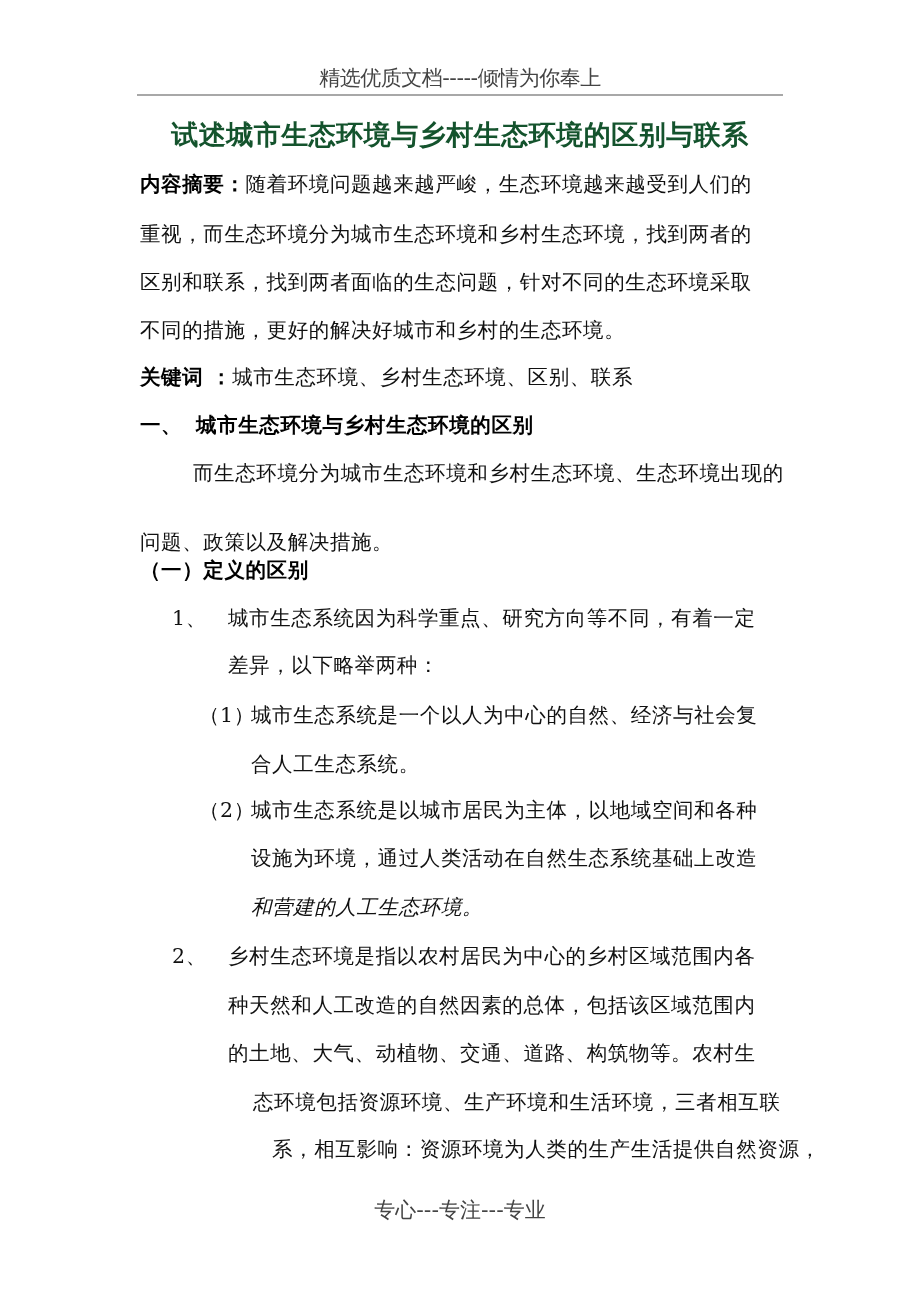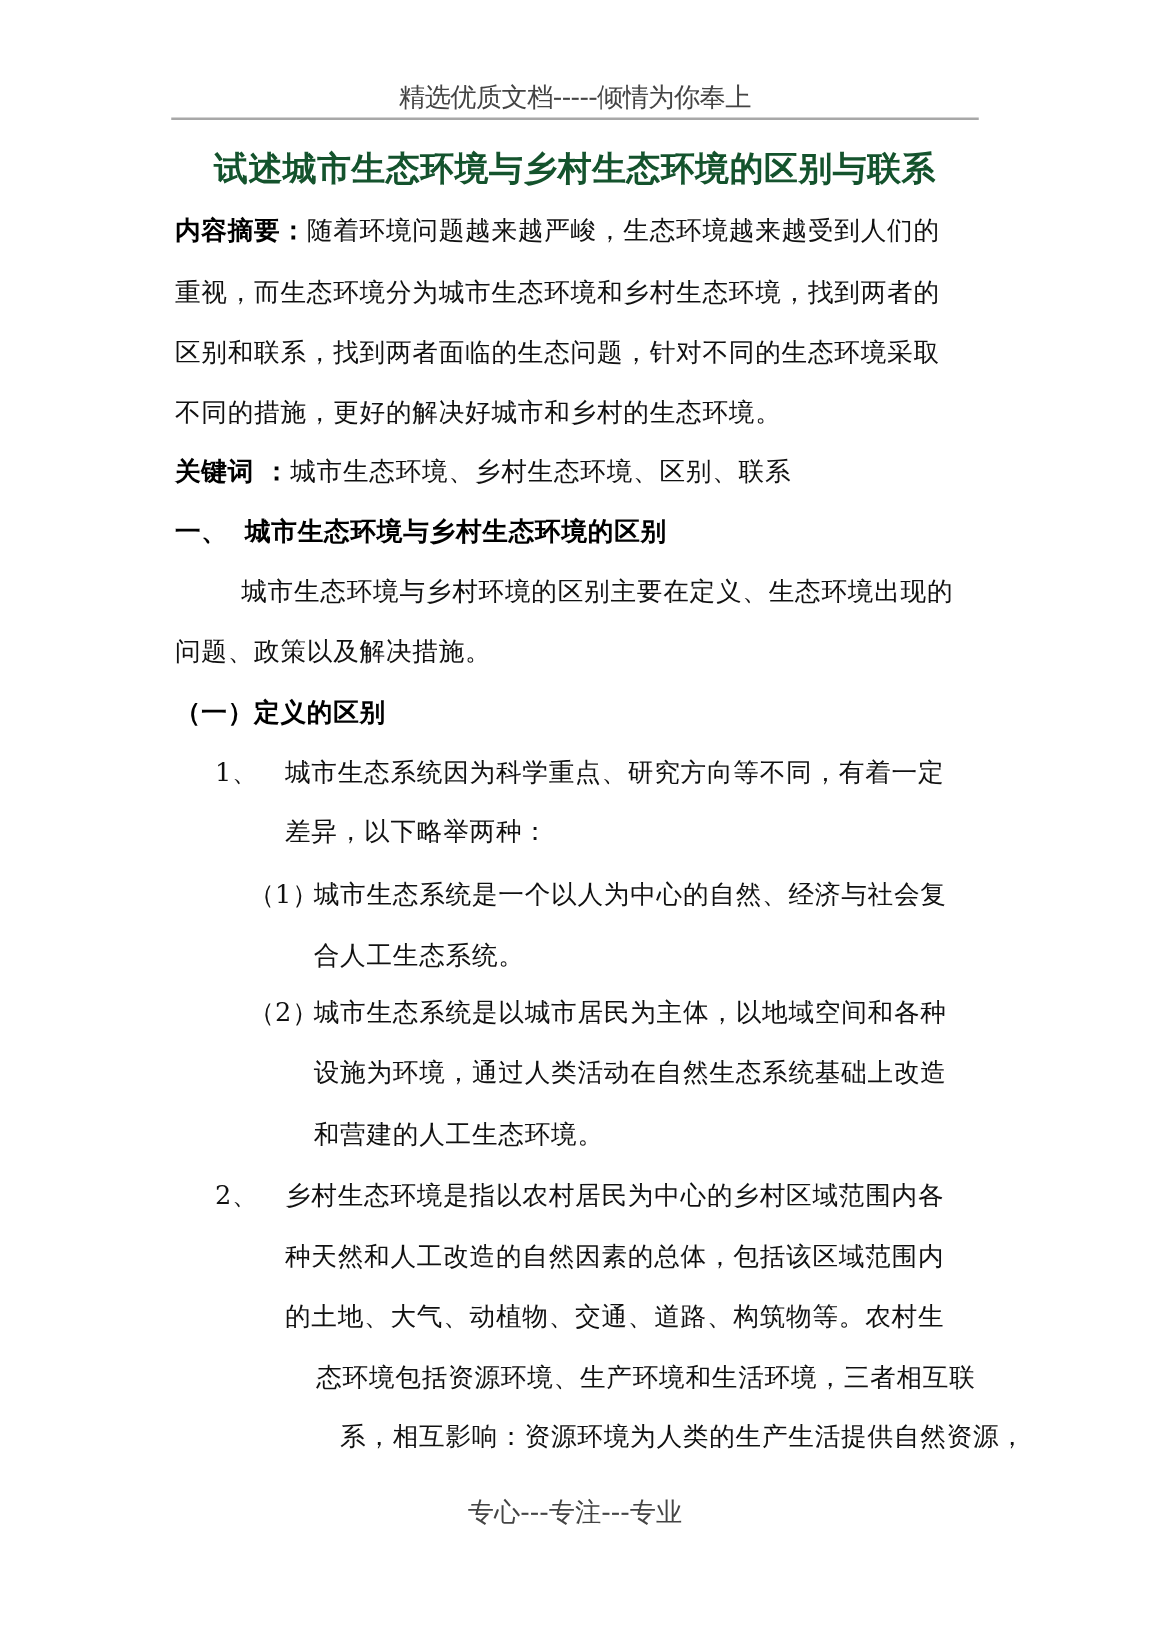--- a/index.html
+++ b/index.html
@@ -31,37 +31,37 @@
 <div class="abs line" style="left:140px; top:268px;">区别和联系，找到两者面临的生态问题，针对不同的生态环境采取</div>
 <div class="abs line" style="left:140px; top:316px;">不同的措施，更好的解决好城市和乡村的生态环境。</div>
 
 <div class="abs line" style="left:140px; top:363px;">
   <span class="bold">关键词 ：</span><span>城市生态环境、乡村生态环境、区别、联系</span>
 </div>
 
 <div class="abs line bold" style="left:140px; top:411px;">一、</div>
 <div class="abs line bold" style="left:196px; top:411px;">城市生态环境与乡村生态环境的区别</div>
 
-<div class="abs line" style="left:193px; top:459px;">城市生态环境与乡村环境的区别主要在定义、生态环境出现的</div>
-<div class="abs line" style="left:140px; top:507px;">问题、政策以及解决措施。</div>
+<div class="abs line" style="left:193px; top:459px;">而生态环境分为城市生态环境和乡村生态环境、生态环境出现的</div>
+<div class="abs line" style="left:140px; top:528px;">问题、政策以及解决措施。</div>
 
 <div class="abs line bold" style="left:140px; top:556px;text-align:center;">（一）定义的区别</div>
 
 <div class="abs line" style="left:172px; top:604px;">1、</div>
 <div class="abs line" style="left:228px; top:604px;">城市生态系统因为科学重点、研究方向等不同，有着一定</div>
 <div class="abs line" style="left:228px; top:651px;">差异，以下略举两种：</div>
 
 <div class="abs line" style="left:199px; top:701px;">（1）</div>
 <div class="abs line" style="left:251px; top:701px;">城市生态系统是一个以人为中心的自然、经济与社会复</div>
 <div class="abs line" style="left:251px; top:750px;">合人工生态系统。</div>
 
 <div class="abs line" style="left:199px; top:796px;">（2）</div>
 <div class="abs line" style="left:251px; top:796px;">城市生态系统是以城市居民为主体，以地域空间和各种</div>
 <div class="abs line" style="left:251px; top:844px;">设施为环境，通过人类活动在自然生态系统基础上改造</div>
-<div class="abs line" style="left:251px; top:893px;">和营建的人工生态环境。</div>
+<div class="abs line" style="left:251px; top:893px;font-style:italic;">和营建的人工生态环境。</div>
 
 <div class="abs line" style="left:172px; top:942px;">2、</div>
 <div class="abs line" style="left:228px; top:942px;">乡村生态环境是指以农村居民为中心的乡村区域范围内各</div>
 <div class="abs line" style="left:228px; top:991px;">种天然和人工改造的自然因素的总体，包括该区域范围内</div>
 <div class="abs line" style="left:228px; top:1039px;">的土地、大气、动植物、交通、道路、构筑物等。农村生</div>
 <div class="abs line" style="left:228px; top:1088px;margin-left:25px;">态环境包括资源环境、生产环境和生活环境，三者相互联</div>
 <div class="abs line" style="left:228px; top:1135px;margin-left:44px;">系，相互影响：资源环境为人类的生产生活提供自然资源，</div>
 
 <div class="abs footer-text">专心---专注---专业</div>
 

